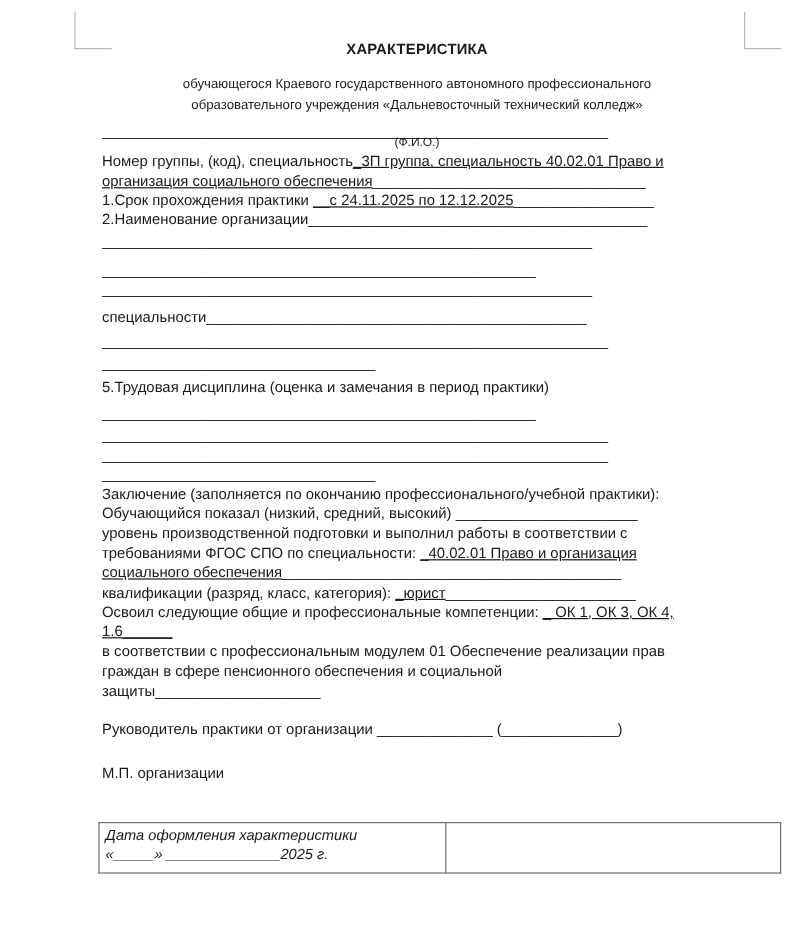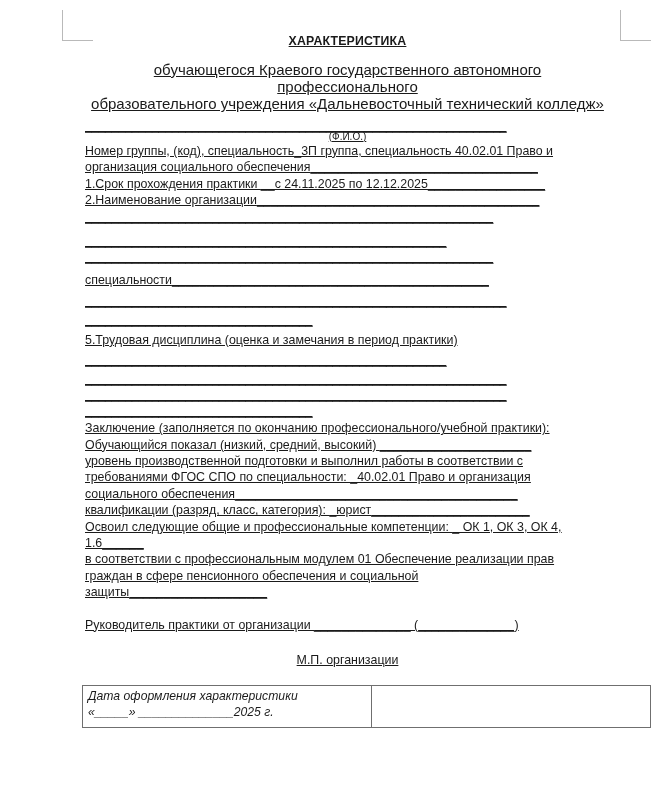--- a/index.html
+++ b/index.html
@@ -44,34 +44,33 @@
     left: 0;
     top: 0;
     width: 655px;
     height: 791px;
   }
   .body-text {
     position: absolute;
     left: 85px;
     top: 34px;
     width: 525px;
-    text-decoration: underline;
   }
 
   .doc-title {
     text-align: center;
     font-weight: bold;
     font-size: 12.3px;
     letter-spacing: 0.2px;
     margin: 0 0 14px 0;
   }
 
   .intro {
     text-align: center;
-    font-size: 15px;
+    font-size: 11px;
     line-height: 16.6px;
     margin: 0 0 1px 0;
     padding: 0 6px;
   }
 
   .rule-row {
     font-size: 12.4px;
     line-height: 14px;
     letter-spacing: -0.2px;
     margin: 0;
@@ -97,21 +96,20 @@
     line-height: 16.4px;
     white-space: pre-wrap;
     margin: 0;
   }
 
   
   .filled { text-decoration: underline; }
   .ul { text-decoration: underline; }
 
   .mp {
-    text-align: center;
     font-size: 12.4px;
     margin: 0;
   }
 
   
   .date-table {
     position: absolute;
     left: 82px;
     top: 685px;
     width: 546px;

